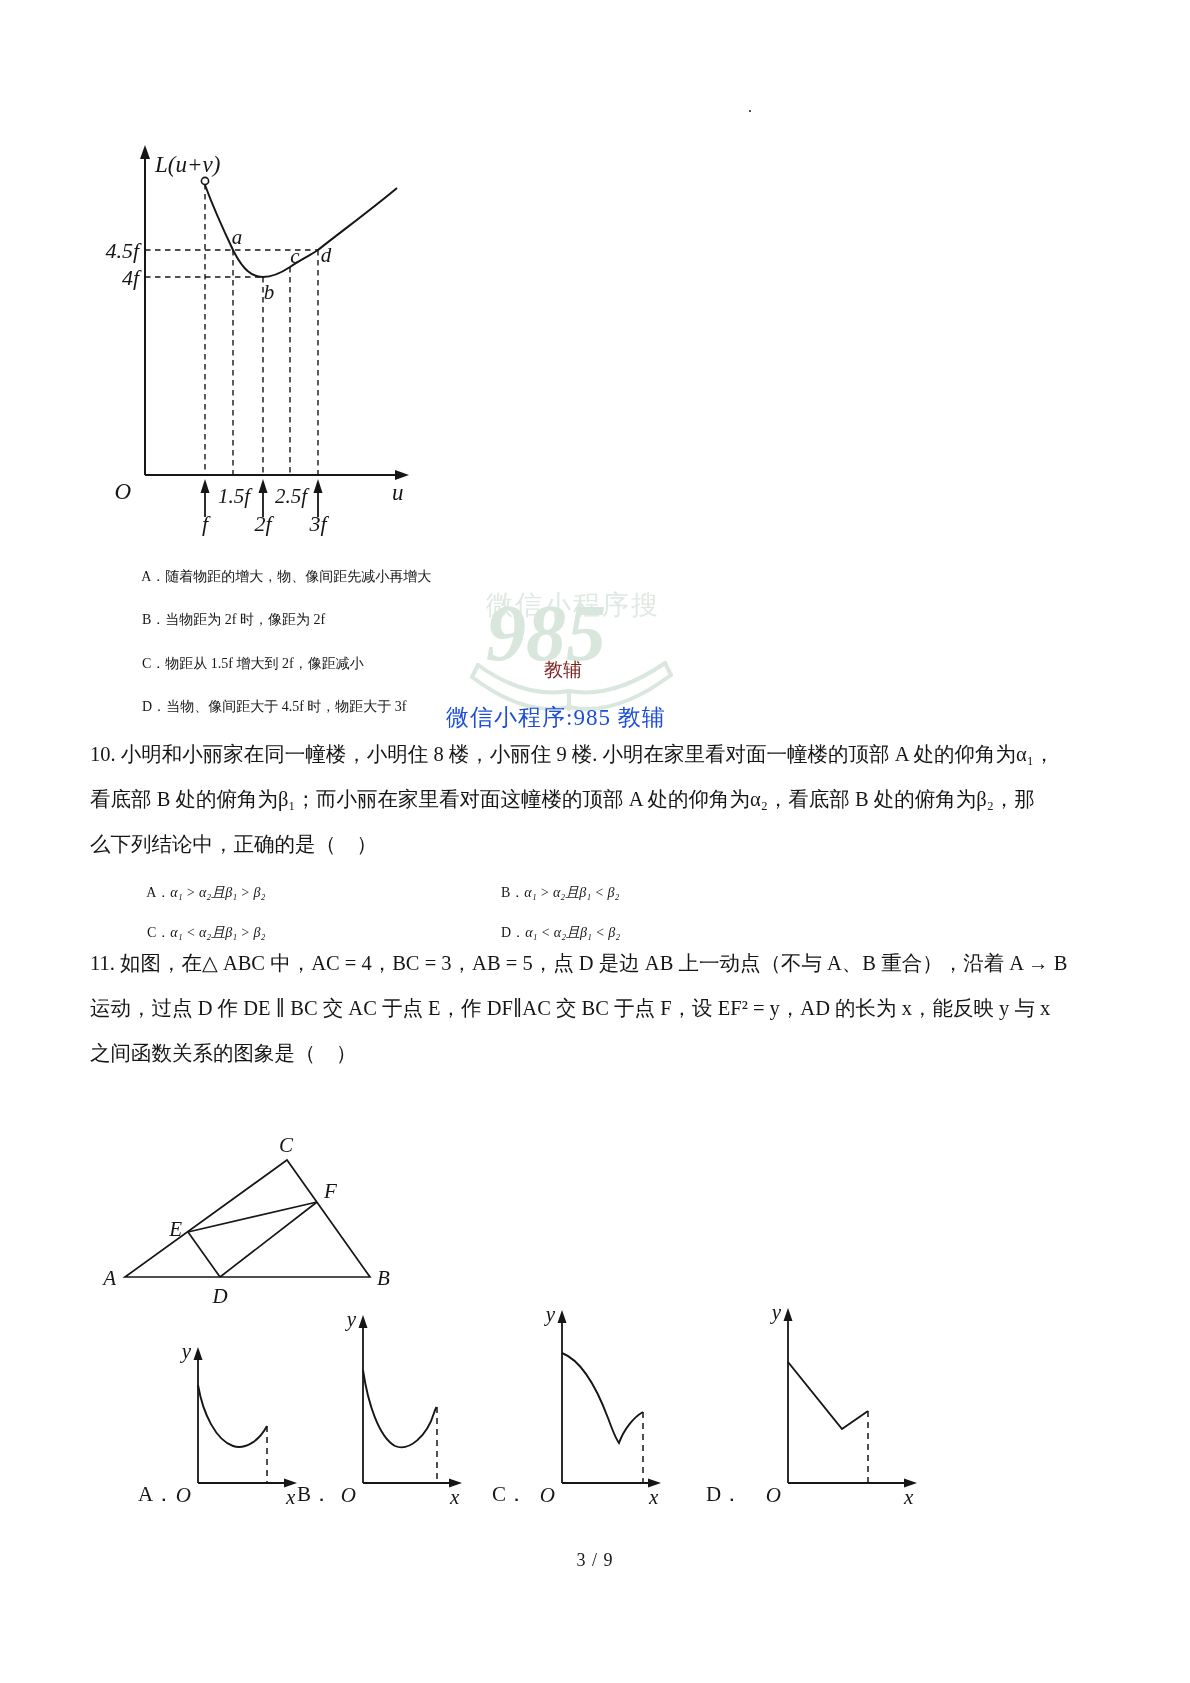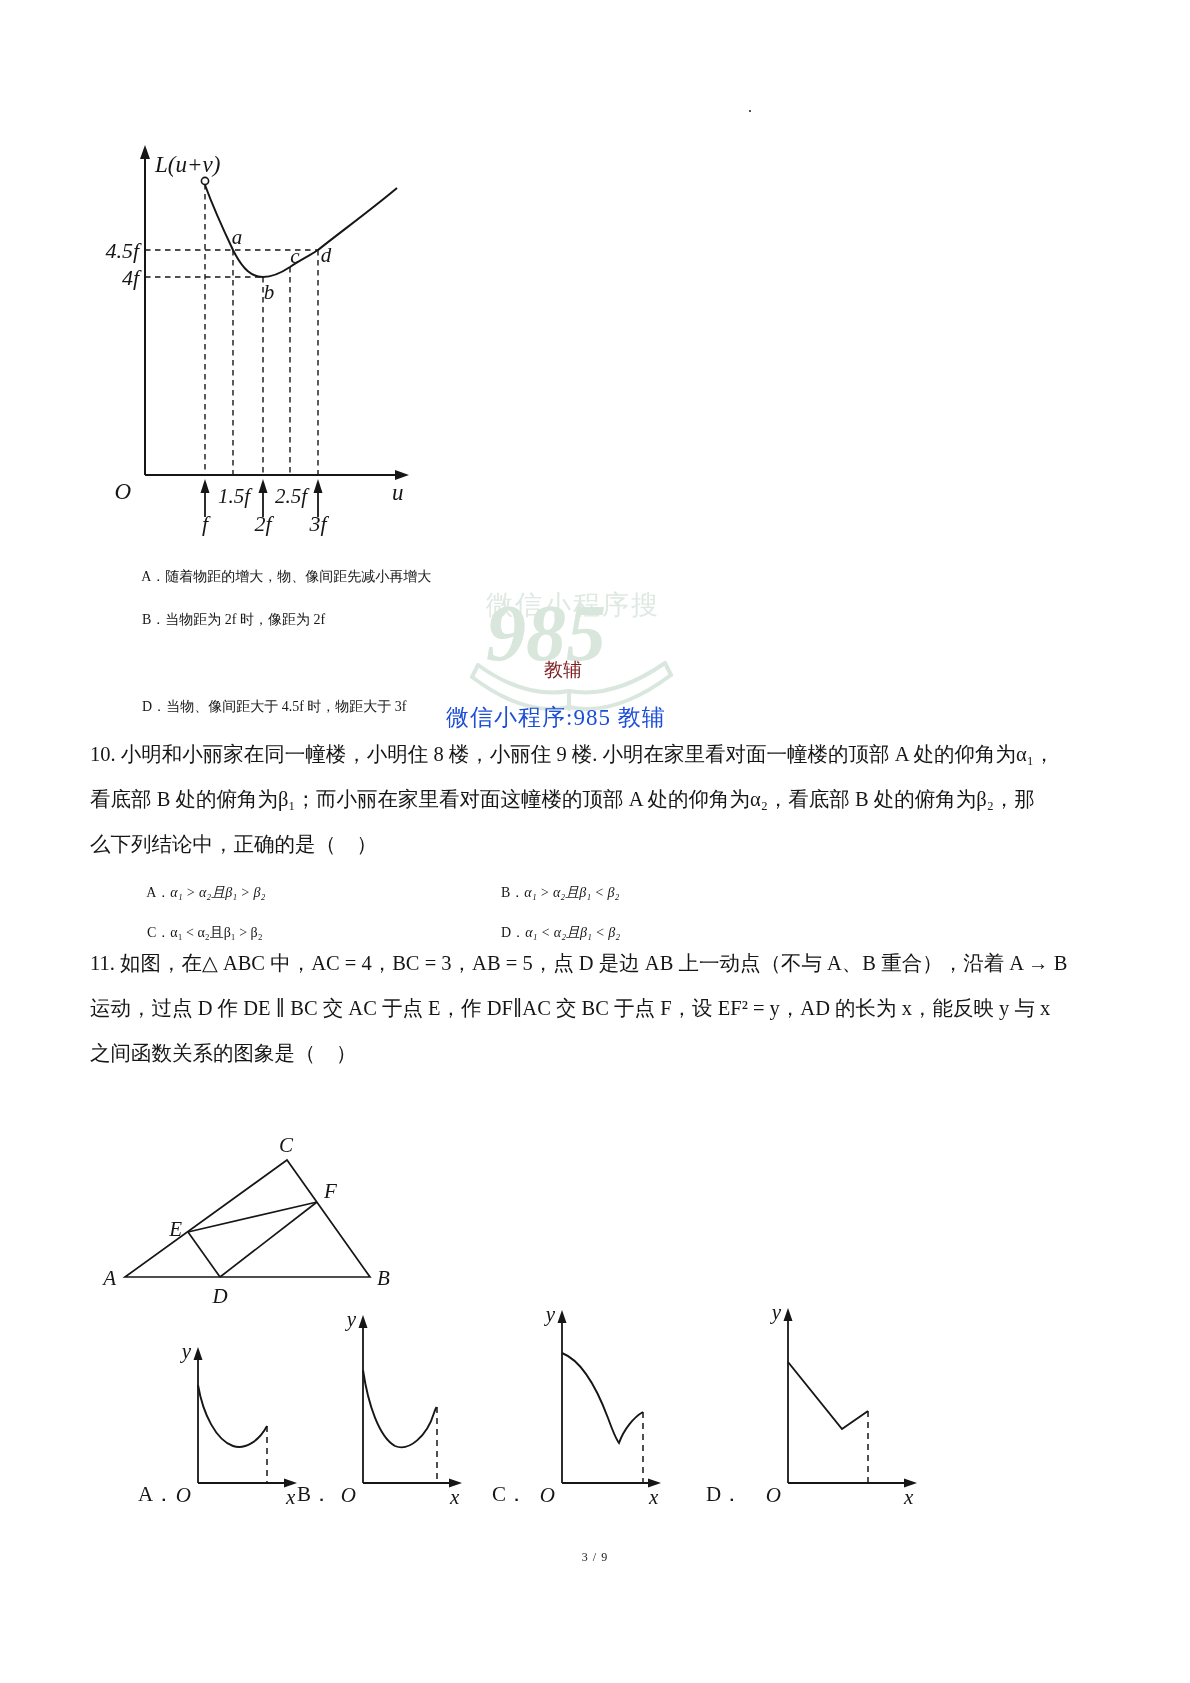--- a/index.html
+++ b/index.html
@@ -6,21 +6,21 @@
   #page{
     position:relative;width:1190px;height:1683px;background:#ffffff;
     font-family:"Liberation Serif","DejaVu Serif",serif;color:#161616;overflow:hidden;
   }
   .abs{position:absolute;}
   .txt{font-size:20.5px;white-space:pre;line-height:1.25;}
   .opt{font-size:14px;white-space:pre;}
   svg{overflow:visible;}
   svg text{font-family:"Liberation Serif","DejaVu Serif",serif;fill:#161616;}
   .wm{color:#dfe9e3;}
-  .footer{font-size:12px;letter-spacing:1px;}
+  .footer{font-size:18px;letter-spacing:1px;}
 </style>
 </head>
 <body>
 
 <div id="page">
 
   <div class="abs" style="left:748px;top:98px;font-size:16px;">.</div>
 
   <div class="abs" style="left:428px;top:585px;width:290px;height:168px;z-index:0;">
     <div class="abs wm" style="left:58px;top:2px;font-size:27px;letter-spacing:2px;text-align:center;">微信小程序搜</div>
@@ -79,36 +79,39 @@
     <text x="263" y="531" font-size="22" font-style="italic" text-anchor="middle">2f</text>
     <text x="318" y="531" font-size="22" font-style="italic" text-anchor="middle">3f</text>
   </svg>
 
   <div class="abs opt" style="left:128px;top:552px;z-index:1;">
     <span>A．</span><span>随着物距的增大，物、像间距先减小再增大</span>
   </div>
   <div class="abs opt" style="left:128px;top:595px;z-index:1;">
     <span>B．</span><span>当物距为 2f 时，像距为 2f</span>
   </div>
+  <div class="abs opt" style="left:128px;top:639px;z-index:1;">
+    <span>C．</span><span>物距从 1.5f 增大到 2f，像距减小</span>
+  </div>
   <div class="abs opt" style="left:128px;top:682px;z-index:1;">
     <span>D．</span><span>当物、像间距大于 4.5f 时，物距大于 3f</span>
   </div>
 
   <div class="abs txt" style="left:90px;top:742px;width:1015px;z-index:1;">10. 小明和小丽家在同一幢楼，小明住 8 楼，小丽住 9 楼. 小明在家里看对面一幢楼的顶部 A 处的仰角为α₁，</div>
   <div class="abs txt" style="left:90px;top:787px;width:1015px;z-index:1;">看底部 B 处的俯角为β₁；而小丽在家里看对面这幢楼的顶部 A 处的仰角为α₂，看底部 B 处的俯角为β₂，那</div>
   <div class="abs txt" style="left:90px;top:832px;width:1015px;z-index:1;">么下列结论中，正确的是（　）</div>
 
   <div class="abs opt" style="left:133px;top:868px;z-index:1;">
     <span>A．</span><span style="font-style:italic">α₁ &gt; α₂且β₁ &gt; β₂</span>
   </div>
   <div class="abs opt" style="left:487px;top:868px;z-index:1;">
     <span>B．</span><span style="font-style:italic">α₁ &gt; α₂且β₁ &lt; β₂</span>
   </div>
   <div class="abs opt" style="left:133px;top:908px;z-index:1;">
-    <span>C．</span><span style="">α₁ &lt; α₂且β₁ &gt; β₂</span>
+    <span>C．</span><span style="font-style:italic">α₁ &lt; α₂且β₁ &gt; β₂</span>
   </div>
   <div class="abs opt" style="left:487px;top:908px;z-index:1;text-align:right;">
     <span>D．</span><span style="font-style:italic">α₁ &lt; α₂且β₁ &lt; β₂</span>
   </div>
 
   <div class="abs txt" style="left:90px;top:951px;width:1015px;z-index:1;">11. 如图，在△ ABC 中，AC = 4，BC = 3，AB = 5，点 D 是边 AB 上一动点（不与 A、B 重合），沿着 A → B</div>
   <div class="abs txt" style="left:90px;top:996px;width:1015px;z-index:1;">运动，过点 D 作 DE ∥ BC 交 AC 于点 E，作 DF∥AC 交 BC 于点 F，设 EF² = y，AD 的长为 x，能反映 y 与 x</div>
   <div class="abs txt" style="left:90px;top:1041px;width:1015px;z-index:1;">之间函数关系的图象是（　）</div>
 
   <svg class="abs" style="left:95px;top:1130px;z-index:1;" width="310" height="185" viewBox="95 1130 310 185">

